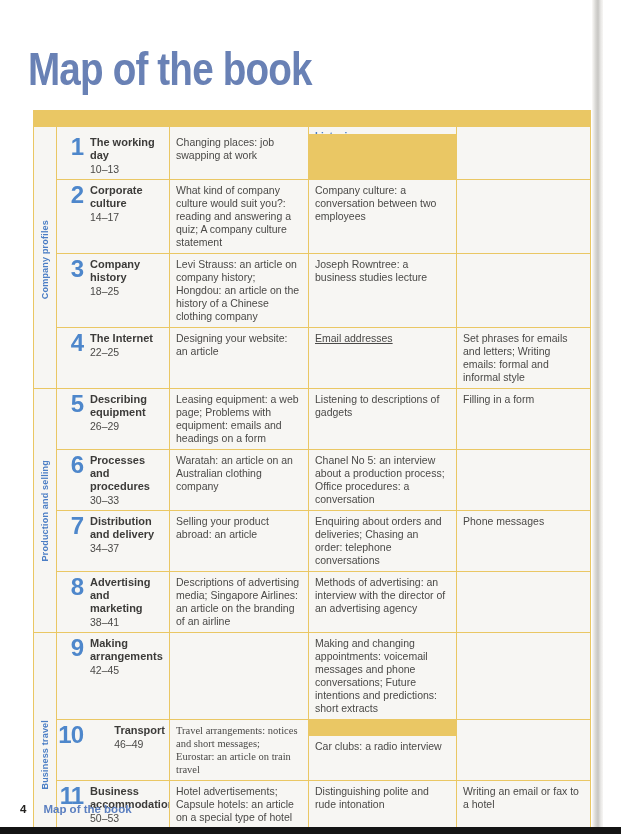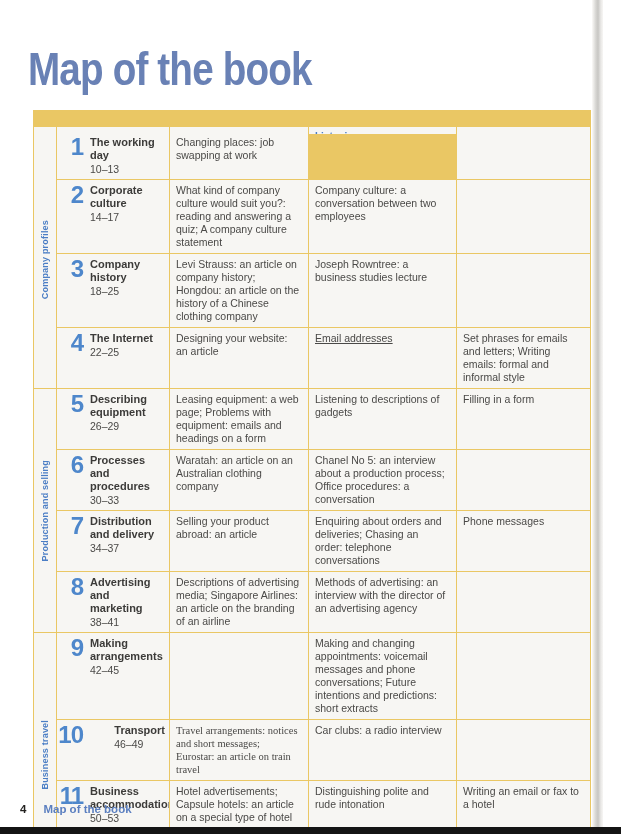--- a/index.html
+++ b/index.html
@@ -190,21 +190,21 @@
     <div class="cell col-listening" style="grid-area: 10 / 4;">Making and changing appointments: voicemail messages and phone conversations; Future intentions and predictions: short extracts</div>
     <div class="cell col-writing" style="grid-area: 10 / 5;"></div>
     <div class="cell unit-cell" style="grid-area: 11 / 2; justify-content: space-between;">
       <div class="unit-num">10</div>
       <div class="unit-text">
         <div class="unit-title">Transport</div>
         <div class="unit-pages">46–49</div>
       </div>
     </div>
     <div class="cell col-reading" style="grid-area: 11 / 3; font-family: Liberation Serif, serif;">Travel arrangements: notices and short messages; Eurostar: an article on train travel</div>
-    <div class="cell col-listening" style="grid-area: 11 / 4;">Car clubs: a radio interview</div>
+    <div class="cell col-listening" style="grid-area: 11 / 4; margin-top: 16px;">Car clubs: a radio interview</div>
     <div class="cell col-writing" style="grid-area: 11 / 5;"></div>
     <div class="cell unit-cell" style="grid-area: 12 / 2;">
       <div class="unit-num">11</div>
       <div class="unit-text">
         <div class="unit-title">Business accommodation</div>
         <div class="unit-pages">50–53</div>
       </div>
     </div>
     <div class="cell col-reading" style="grid-area: 12 / 3;">Hotel advertisements; Capsule hotels: an article on a special type of hotel</div>
     <div class="cell col-listening" style="grid-area: 12 / 4;">Distinguishing polite and rude intonation</div>

